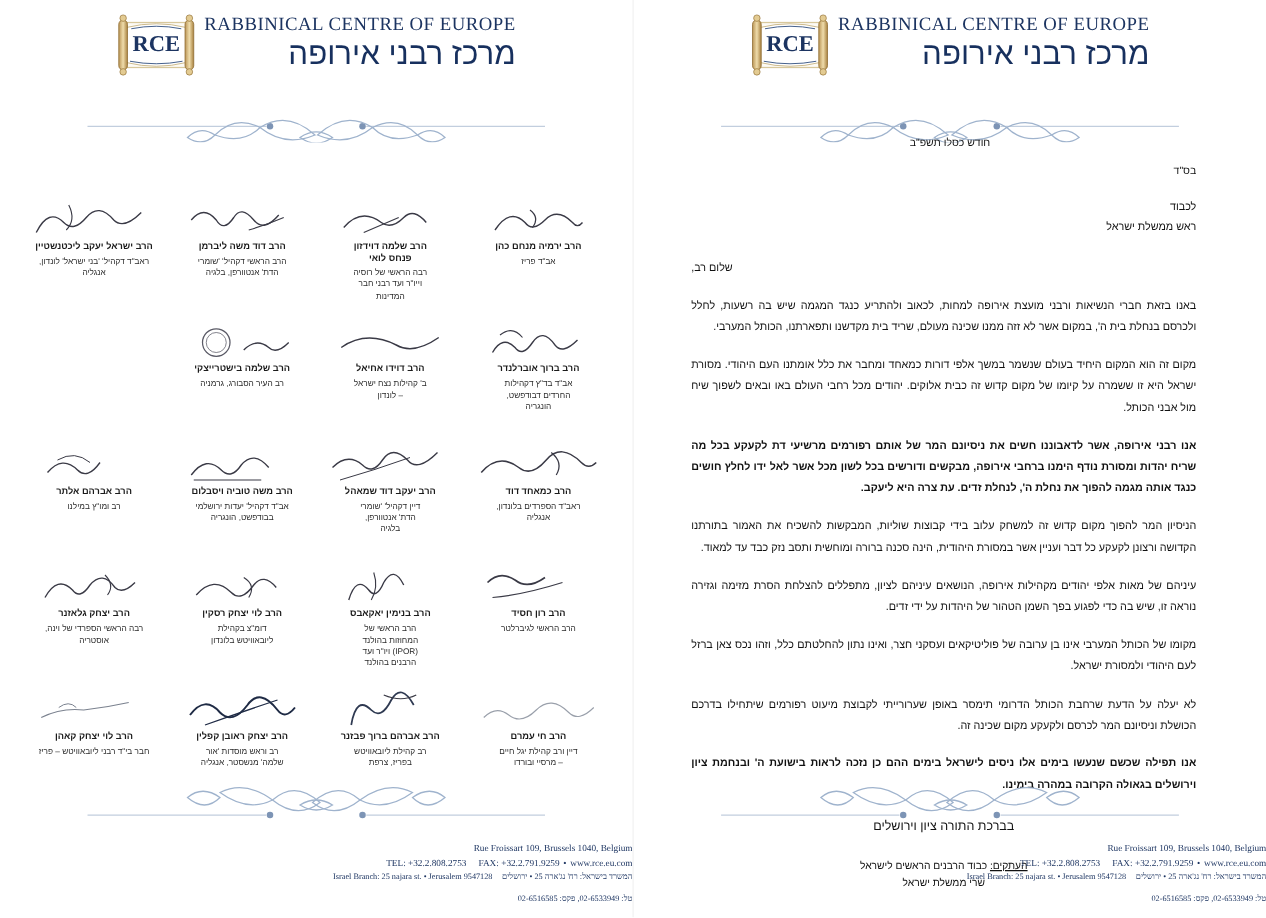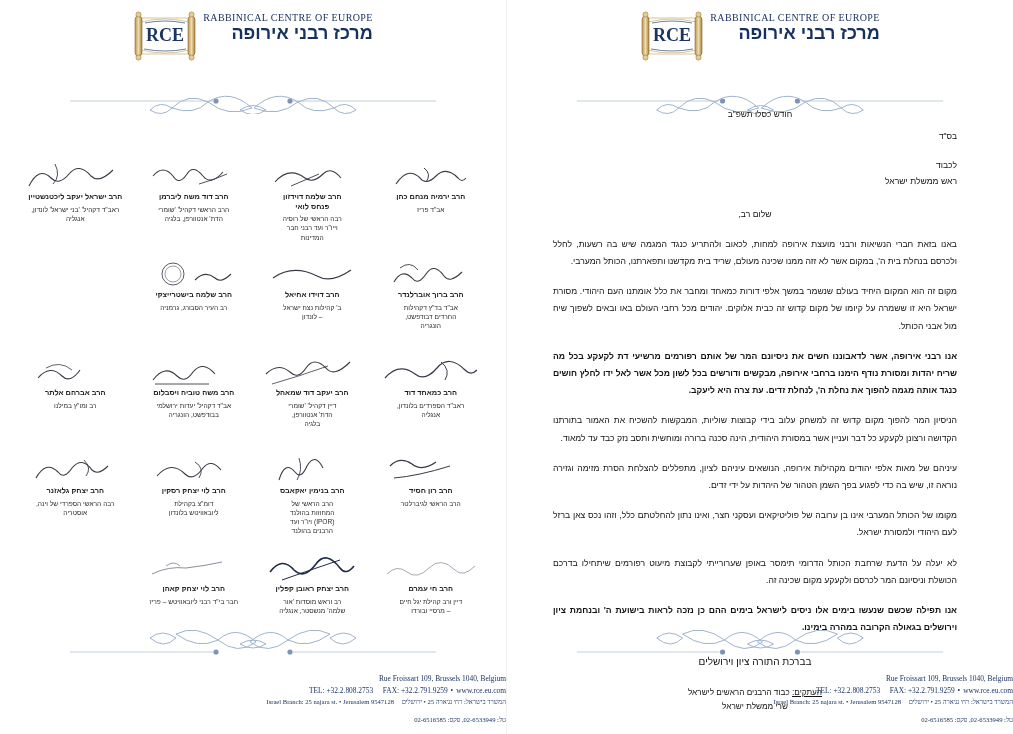--- a/index.html
+++ b/index.html
@@ -27,32 +27,32 @@
     display: flex;
     align-items: flex-start;
     justify-content: center;
     padding-top: 9px;
   }
   .lh-inner { display: flex; align-items: flex-start; gap: 6px; }
   .lh-text { text-align: right; padding-top: 3px; }
   .lh-eng {
     color: #1c3461;
     font-family: "Liberation Serif", "DejaVu Serif", serif;
-    font-size: 10px;
+    font-size: 15px;
     letter-spacing: .4px;
     font-variant: small-caps;
     text-transform: uppercase;
     white-space: nowrap;
     line-height: 1.1;
     margin-bottom: 1px;
   }
   .lh-heb {
     color: #17305e;
-    font-size: 18px;
-    font-weight: bold;
+    font-size: 25px;
+    font-weight: normal;
     line-height: 1.05;
     white-space: nowrap;
     direction: rtl;
   }
 
   
   .logo-scroll { position: relative; width: 64px; height: 52px; margin-top: 1px; }
   .logo-scroll svg { display:block; }
 
   
@@ -108,21 +108,21 @@
     position: absolute;
     top: 109px;
     left: 0; right: 0;
     text-align: center;
     font-size: 8.4px;
     direction: rtl;
     color: #111;
   }
   .addr { text-align: right; margin-bottom: 16px; line-height: 1.85; }
   .addr .b { font-weight: bold; }
-  .greet { text-align: center; margin-bottom: 13px; }
+  .greet { text-align: left; margin-bottom: 13px; }
   p.para {
     margin: 0 0 13px 0;
     text-align: justify;
     text-align-last: right;
     line-height: 2.0;
   }
   p.para.bold { font-weight: bold; }
   .signoff { text-align: center; margin: 16px 0 14px 0; font-size: 10px; }
   .cc { text-align: center; font-size: 8.2px; line-height: 1.75; }
   .cc .u { text-decoration: underline; }
@@ -395,20 +395,31 @@
             <svg width="96" height="32" viewBox="0 0 96 32">
                 <path d="M4 22 q10 -10 20 -2 q10 8 22 -4 q12 -12 26 2 q8 8 20 -4" fill="none" stroke="#9aa0ab" stroke-width=".9"></path>
               </svg>
           </div>
           <div class="sig-name">הרב חי עמרם</div>
           <div class="sig-desc">דיין ורב קהילת יגל חיים
 – מרסיי ובורדו</div>
         </div>
         <div class="sig-cell">
           <div class="sig-ink">
+            <svg width="90" height="32" viewBox="0 0 90 32">
+                <path d="M14 28 q4 -24 16 -12 q8 8 16 -8 q8 -14 18 4" fill="none" stroke="#2f3a52" stroke-width="1.4"></path>
+                <path d="M40 4 q14 6 26 0" fill="none" stroke="#3a3a46" stroke-width=".9"></path>
+              </svg>
+          </div>
+          <div class="sig-name">הרב אברהם ברוך פבזנר</div>
+          <div class="sig-desc">רב קהילת ליובאוויטש
+בפריז, צרפת</div>
+        </div>
+        <div class="sig-cell">
+          <div class="sig-ink">
             <svg width="96" height="32" viewBox="0 0 96 32">
                 <path d="M6 20 q12 -16 24 -2 q10 10 22 -6 q10 -14 24 4 q6 8 14 -2" fill="none" stroke="#1f2b45" stroke-width="1.6"></path>
                 <path d="M18 28 q28 -10 58 -20" fill="none" stroke="#1f2b45" stroke-width="1"></path>
               </svg>
           </div>
           <div class="sig-name">הרב יצחק ראובן קפלין</div>
           <div class="sig-desc">רב וראש מוסדות 'אור
 שלמה' מנשסטר, אנגליה</div>
         </div>
         <div class="sig-cell">

